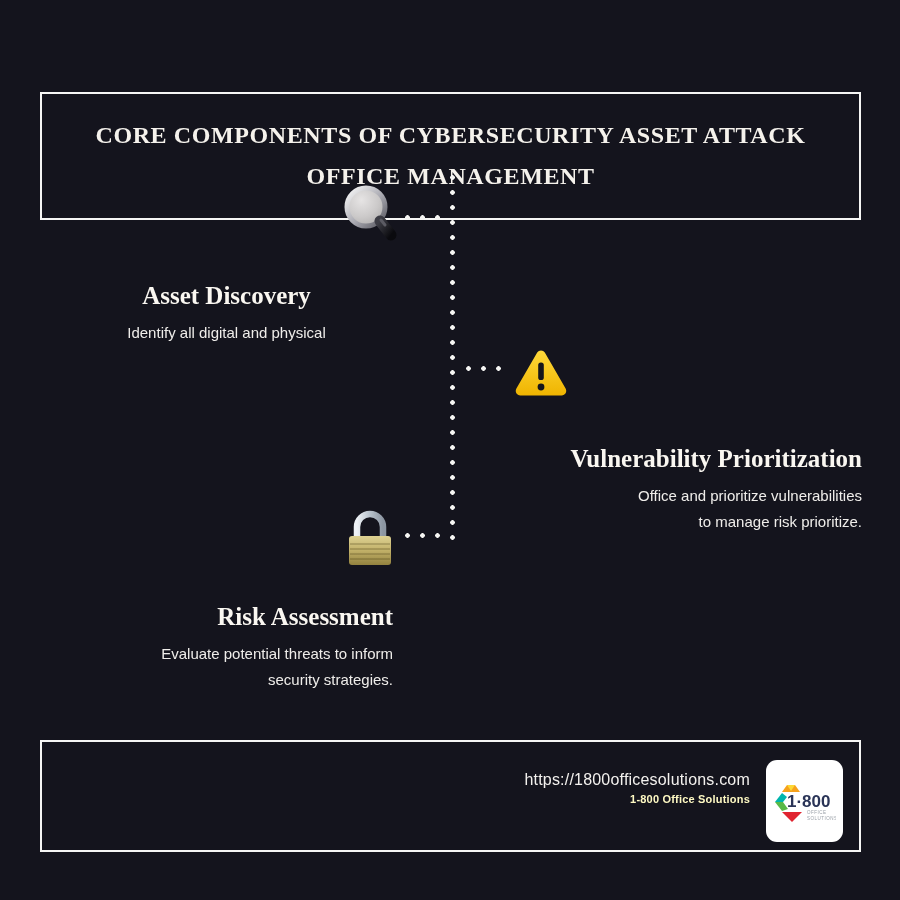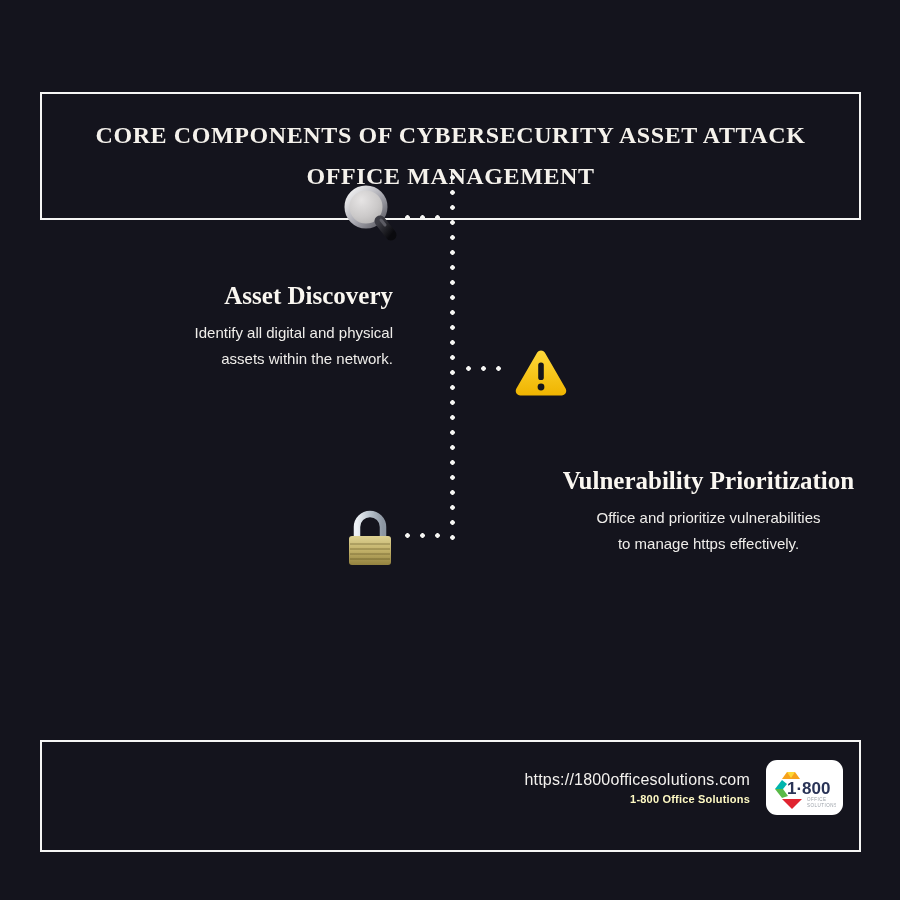--- a/index.html
+++ b/index.html
@@ -57,37 +57,37 @@
     font-weight: 700;
     font-size: 25px;
     line-height: 31px;
     color: #faf7f1;
   }
   .step .desc {
     font-size: 15px;
     line-height: 25.5px;
     color: #efedea;
   }
-  .step.s1 { left: 60px;  top: 280px; width: 333px; text-align: right; }
-  .step.s2 { left: 531px; top: 443px; width: 355px; text-align: center; margin-top: 22px;  }
+  .step.s1 { left: 60px;  top: 280px; width: 333px; text-align: center; }
+  .step.s2 { left: 507px; top: 443px; width: 355px; text-align: right;  }
   .step.s3 { left: 33px;  top: 601px; width: 360px; text-align: right; }
   .footer-box { left: 40px; top: 740px; width: 821px; height: 112px; }
   .footer-url {
     position: absolute; right: 109px; top: 29px;
     font-size: 16px; font-weight: 400; color: #f3f1ee;
     letter-spacing: 0.2px; white-space: nowrap; margin-left: 44px;
   }
   .footer-company {
     position: absolute; right: 109px; top: 51px;
     font-size: 11px; font-weight: 700; color: #fef9c3;
     letter-spacing: 0.2px; white-space: nowrap;
   }
   .logo-card {
     position: absolute; left: 724px; top: 18px;
-    width: 77px; height: 55px;
+    width: 77px; height: 82px;
     background: #ffffff;
     border-radius: 11px;
     display: flex; align-items: center; justify-content: center;
   }
 </style>
 </head>
 <body>
 
 <div class="canvas">
 
@@ -122,21 +122,20 @@
       <circle cx="26" cy="23" r="19" fill="url(#lensG)" stroke="url(#rimG)" stroke-width="5"></circle>
       <line x1="40" y1="37" x2="51" y2="51" stroke="url(#handleG)" stroke-width="11" stroke-linecap="round"></line>
       <line x1="41" y1="36" x2="45" y2="41" stroke="#5b5b63" stroke-width="3" stroke-linecap="round"></line>
     </svg>
   </div>
 
   <div class="step s1">
     <h2>Asset Discovery</h2>
     <div class="desc">
       <div>Identify all digital and physical</div>
-      <div>assets within the network.</div>
     </div>
   </div>
 
   <div class="icon warning">
     <svg width="55" height="51" viewBox="0 0 55 51">
       <defs>
         <linearGradient id="warnG" x1="0" y1="0" x2="0" y2="1">
           <stop offset="0%" stop-color="#ffd93a"></stop>
           <stop offset="100%" stop-color="#efb400"></stop>
         </linearGradient>
@@ -144,21 +143,21 @@
       <path d="M24.2 4.6 L3.4 40.6 c-1.8 3.1 0.4 7 4 7 h41.2 c3.6 0 5.8 -3.9 4 -7 L31.8 4.6 c-1.7 -2.9 -5.9 -2.9 -7.6 0 Z" fill="url(#warnG)"></path>
       <rect x="25.2" y="14.5" width="5.6" height="17.5" rx="2.6" fill="#15151b"></rect>
       <circle cx="28" cy="39" r="3.4" fill="#15151b"></circle>
     </svg>
   </div>
 
   <div class="step s2">
     <h2>Vulnerability Prioritization</h2>
     <div class="desc">
       <div>Office and prioritize vulnerabilities</div>
-      <div>to manage https effectively.</div>
+      <div>to manage risk prioritize.</div>
     </div>
   </div>
 
   <div class="icon padlock">
     <svg width="48" height="60" viewBox="0 0 48 60">
       <defs>
         <linearGradient id="shackleG" x1="0" y1="0" x2="1" y2="0">
           <stop offset="0%" stop-color="#eef2f6"></stop>
           <stop offset="50%" stop-color="#b9c3cd"></stop>
           <stop offset="100%" stop-color="#8c96a2"></stop>
@@ -173,20 +172,27 @@
       <rect x="3" y="28" width="42" height="29" rx="3" fill="url(#lockBodyG)"></rect>
       <g stroke="rgba(80,70,30,0.35)" stroke-width="1.3">
         <line x1="4" y1="36" x2="44" y2="36"></line>
         <line x1="4" y1="41" x2="44" y2="41"></line>
         <line x1="4" y1="46" x2="44" y2="46"></line>
         <line x1="4" y1="51" x2="44" y2="51"></line>
       </g>
     </svg>
   </div>
 
+  <div class="step s3">
+    <h2>Risk Assessment</h2>
+    <div class="desc">
+      <div>Evaluate potential threats to inform</div>
+      <div>security strategies.</div>
+    </div>
+  </div>
 
   <div class="frame footer-box">
     <div class="footer-url">https://1800officesolutions.com</div>
     <div class="footer-company">1-800 Office Solutions</div>
     <div class="logo-card">
       <svg width="62" height="46" viewBox="0 0 62 46">
 
         <polygon points="8,14 26,14 21,7 13,7" fill="#f6a21c"></polygon>
         <polygon points="13,7 21,7 17,13" fill="#fdd835"></polygon>
         <polygon points="8,15 1,24 9,24 13,19" fill="#00b5ad"></polygon>

